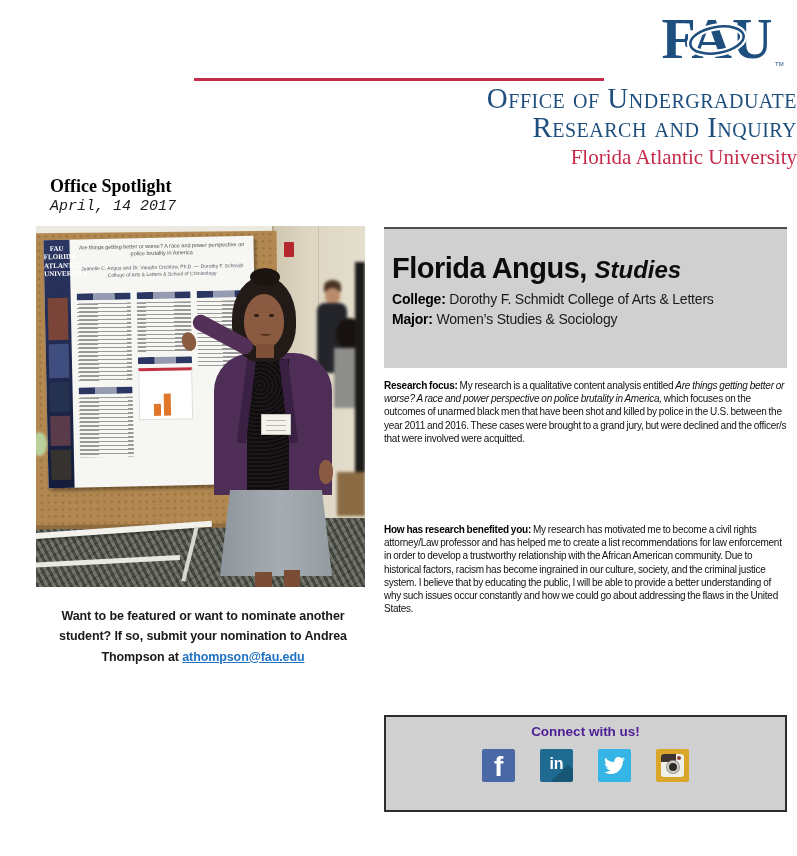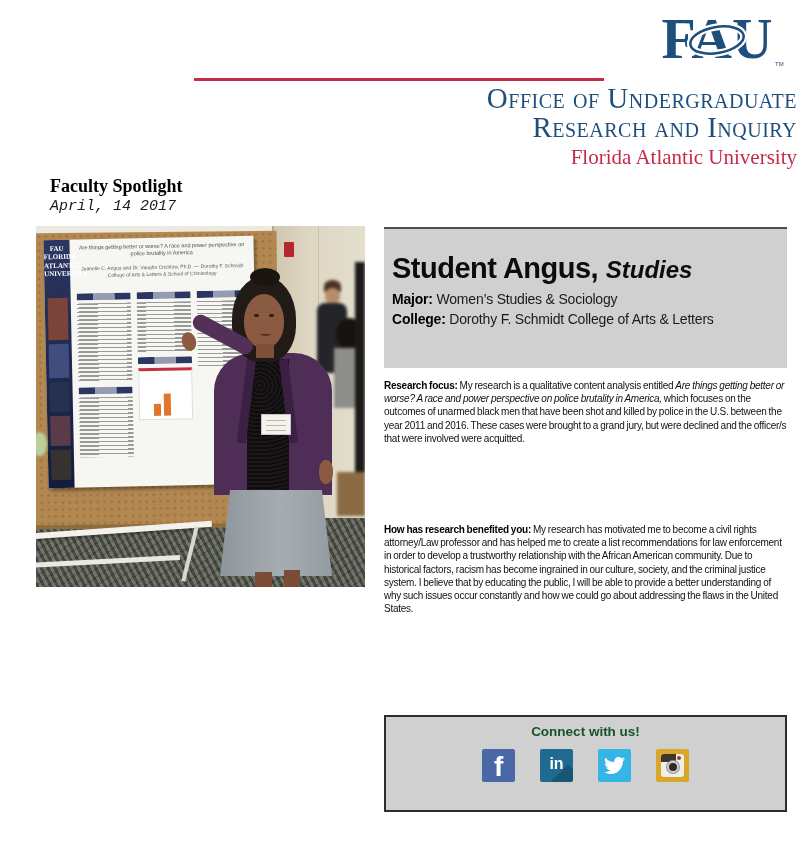--- a/index.html
+++ b/index.html
@@ -129,21 +129,21 @@
     font-size:10px; line-height:1.32; color:#111; letter-spacing:-0.25px; word-spacing:-0.5px;
   }
   .para-research { top:379px; }
   .para-benefit { top:523px; }
   .ital { font-style:italic; }
 
   .connect-box {
     position:absolute; left:384px; top:715px; width:403px; height:97px;
     background:#d1d0d1; border:2px solid #2e2d2c; text-align:center; padding-top:7px;
   }
-  .connect-label { font-size:13.5px; font-weight:bold; color:#14532d; }
+  .connect-label { font-size:13.5px; font-weight:bold; color:#4c1d95; }
   .icons-row { margin-top:10px; display:flex; justify-content:center; gap:25px; }
   .sicon { width:33px; height:33px; border-radius:2px; position:relative; overflow:hidden; cursor:pointer; }
   .icon-fb { background:#4a68a5; }
   .icon-fb .fb-f { position:absolute; left:12px; top:2px; color:#fff; font-size:28px; font-weight:bold; font-family:"Liberation Sans",sans-serif; }
   .icon-li { background:#1e6a91; }
   .icon-li .li-in { position:absolute; left:0; top:6px; width:100%; text-align:center; color:#fff; font-size:16px; font-weight:bold; }
   .icon-li::after { content:""; position:absolute; right:-8px; bottom:-14px; width:26px; height:26px; background:rgba(0,0,0,.18); transform:rotate(45deg); }
   .icon-tw { background:#35b5e5; display:flex; align-items:center; justify-content:center; }
   .icon-ig { background:#d9a62a; }
   .ig-body { position:absolute; left:5px; top:5px; right:5px; bottom:5px; background:#efefe9; border-radius:3px; overflow:hidden; }
@@ -165,21 +165,21 @@
         <ellipse cx="80" cy="30" rx="27" ry="13" fill="none" stroke="#1d4e7e" stroke-width="2.6"></ellipse>
       </g>
       <text x="138" y="56" font-size="6" fill="#1d4e7e" font-family="Liberation Sans, sans-serif">TM</text>
     </svg>
     <div class="red-rule"></div>
     <div class="org-title">Office of Undergraduate</div>
     <div class="org-title">Research and Inquiry</div>
     <div class="org-sub">Florida Atlantic University</div>
   </div>
 
-  <div class="spotlight-h">Faculty Spotlight</div>
+  <div class="spotlight-h">Office Spotlight</div>
   <div class="spotlight-date">April, 14 2017</div>
 
   <div class="photo">
     <div class="ph ph-ceiling"></div>
     <div class="ph ph-wall-r"></div>
     <div class="ph ph-wall-edge1"></div>
     <div class="ph ph-wall-edge2"></div>
     <div class="ph ph-alarm"></div>
     <div class="ph ph-carpet"></div>
     <div class="ph ph-cork"></div>
@@ -245,26 +245,27 @@
     <div class="ph wm wm-eye" style="left:233px;top:88px;"></div>
     <div class="ph wm wm-smile"></div>
     <div class="ph wm wm-neck"></div>
     <div class="ph wm wm-tag"></div>
     <div class="ph wm wm-hand2"></div>
     <div class="ph wm wm-skirt"></div>
     <div class="ph wm wm-leg1"></div>
     <div class="ph wm wm-leg2"></div>
   </div>
 
+  <div class="nomination"><span>Want to be featured or want to nominate another student? If so, submit your nomination to Andrea Thompson at </span><a href="#">athompson@fau.edu</a></div>
 
   <div class="profile-box">
-    <div class="profile-name"><span>Student Angus, </span><span class="profile-class">Studies</span></div>
+    <div class="profile-name"><span>Florida Angus, </span><span class="profile-class">Studies</span></div>
     <div class="profile-fields">
+      <div><span class="lbl">College: </span><span>Dorothy F. Schmidt College of Arts &amp; Letters</span></div>
       <div><span class="lbl">Major: </span><span>Women’s Studies &amp; Sociology</span></div>
-      <div><span class="lbl">College: </span><span>Dorothy F. Schmidt College of Arts &amp; Letters</span></div>
     </div>
   </div>
 
   <div class="para para-research"><span class="lbl">Research focus:</span><span> My research is a qualitative content analysis entitled </span><span class="ital">Are things getting better or worse? A race and power perspective on police brutality in America,</span><span> which focuses on the outcomes of unarmed black men that have been shot and killed by police in the U.S. between the year 2011 and 2016. These cases were brought to a grand jury, but were declined and the officer/s that were involved were acquitted.</span></div>
 
   <div class="para para-benefit"><span class="lbl">How has research benefited you:</span><span> My research has motivated me to become a civil rights attorney/Law professor and has helped me to create a list recommendations for law enforcement in order to develop a trustworthy relationship with the African American community. Due to historical factors, racism has become ingrained in our culture, society, and the criminal justice system. I believe that by educating the public, I will be able to provide a better understanding of why such issues occur constantly and how we could go about addressing the flaws in the United States.</span></div>
 
   <div class="connect-box">
     <div class="connect-label">Connect with us!</div>
     <div class="icons-row">

